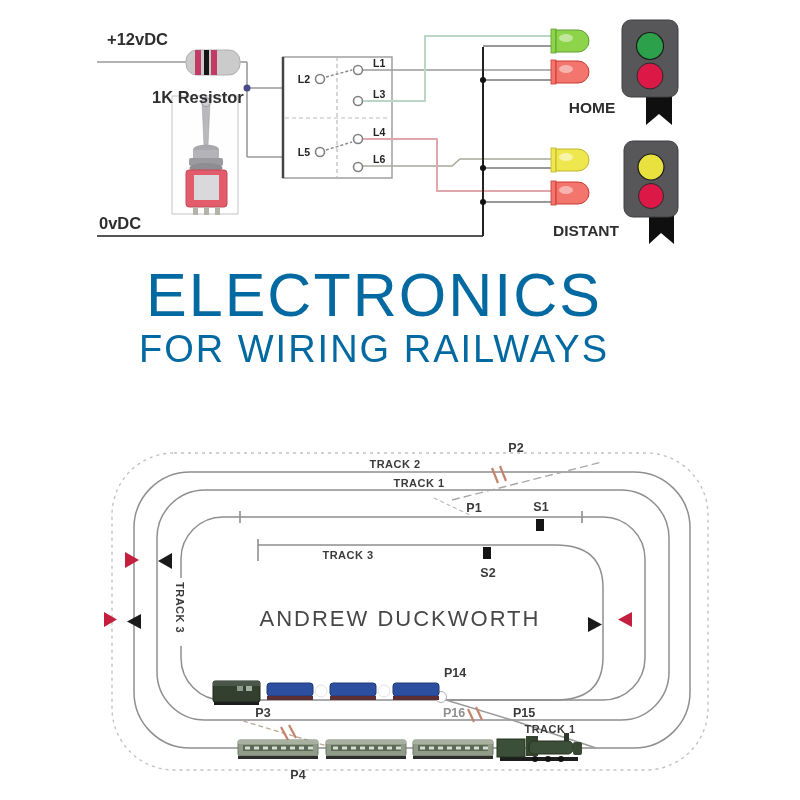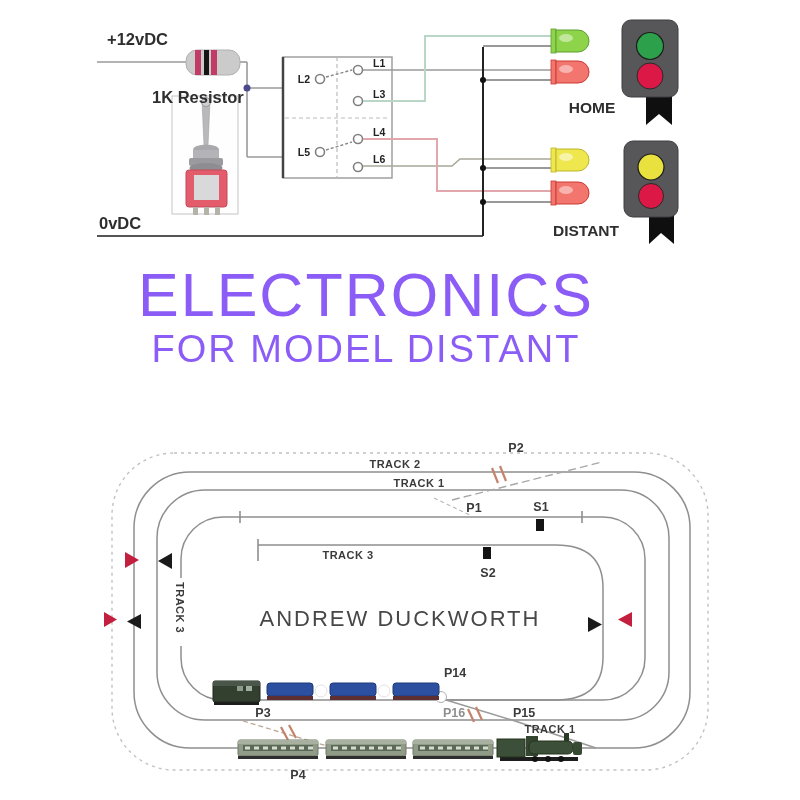--- a/index.html
+++ b/index.html
@@ -9,21 +9,21 @@
   #circuit-svg{top:0;}
   #plan-svg{top:430px;}
   svg text{font-family:"Liberation Sans",sans-serif;}
   .ckt-label{font-weight:bold;font-size:16.5px;fill:#2e2e2e;}
   .term-label{font-weight:bold;font-size:10.5px;fill:#222;}
   .sig-label{font-weight:bold;font-size:15.5px;fill:#2e2e2e;}
   .plan-label{font-weight:bold;font-size:12.5px;fill:#3a3a3a;}
   .plan-label-grey{font-weight:bold;font-size:12.5px;fill:#8f8f8f;}
   .track-label{font-weight:bold;font-size:11px;fill:#3a3a3a;letter-spacing:.5px;}
   .author-text{font-size:22px;letter-spacing:2px;fill:#474747;}
-  #title-block{position:absolute;top:266px;left:0;width:732px;text-align:center;color:#8b5cf6;}
+  #title-block{position:absolute;top:266px;left:0;width:732px;text-align:center;color:#0369a1;padding-left:8px;}
   .title-big{font-size:61px;line-height:58px;font-weight:400;letter-spacing:2px;}
   .title-small{font-size:38px;line-height:46px;font-weight:400;letter-spacing:2px;margin-top:2px;}
 </style>
 </head>
 <body>
 
 <div id="cover">
 
   <svg id="circuit-svg" width="800" height="262" viewBox="0 0 800 262">
 
@@ -133,21 +133,21 @@
 
     <text class="ckt-label" x="107" y="45">+12vDC</text>
     <text class="ckt-label" x="152" y="103">1K Resistor</text>
     <text class="ckt-label" x="99" y="229">0vDC</text>
     <text class="sig-label" x="592" y="113" text-anchor="middle">HOME</text>
     <text class="sig-label" x="586" y="236" text-anchor="middle">DISTANT</text>
   </svg>
 
   <div id="title-block">
     <div class="title-big">ELECTRONICS</div>
-    <div class="title-small">FOR MODEL DISTANT</div>
+    <div class="title-small">FOR WIRING RAILWAYS</div>
   </div>
 
   <svg id="plan-svg" width="800" height="370" viewBox="0 0 800 370">
 
     <g fill="none">
       <rect x="112" y="23" width="596" height="317" rx="62" stroke="#c2c2c2" stroke-width="1.4" stroke-dasharray="3,4"></rect>
       <rect x="134" y="42" width="556" height="276" rx="56" stroke-width="1.5" stroke="#8f8f8f"></rect>
       <rect x="157" y="60" width="512" height="230" rx="48" stroke-width="1.5" stroke="#8f8f8f"></rect>
       <rect x="181" y="87" width="464" height="183" rx="42" stroke-width="1.5" stroke="#8f8f8f"></rect>
       <path d="M258,115 H556 Q603,115 603,158 V227 Q603,270 556,270 H445" stroke-width="1.5" stroke="#8f8f8f"></path>

